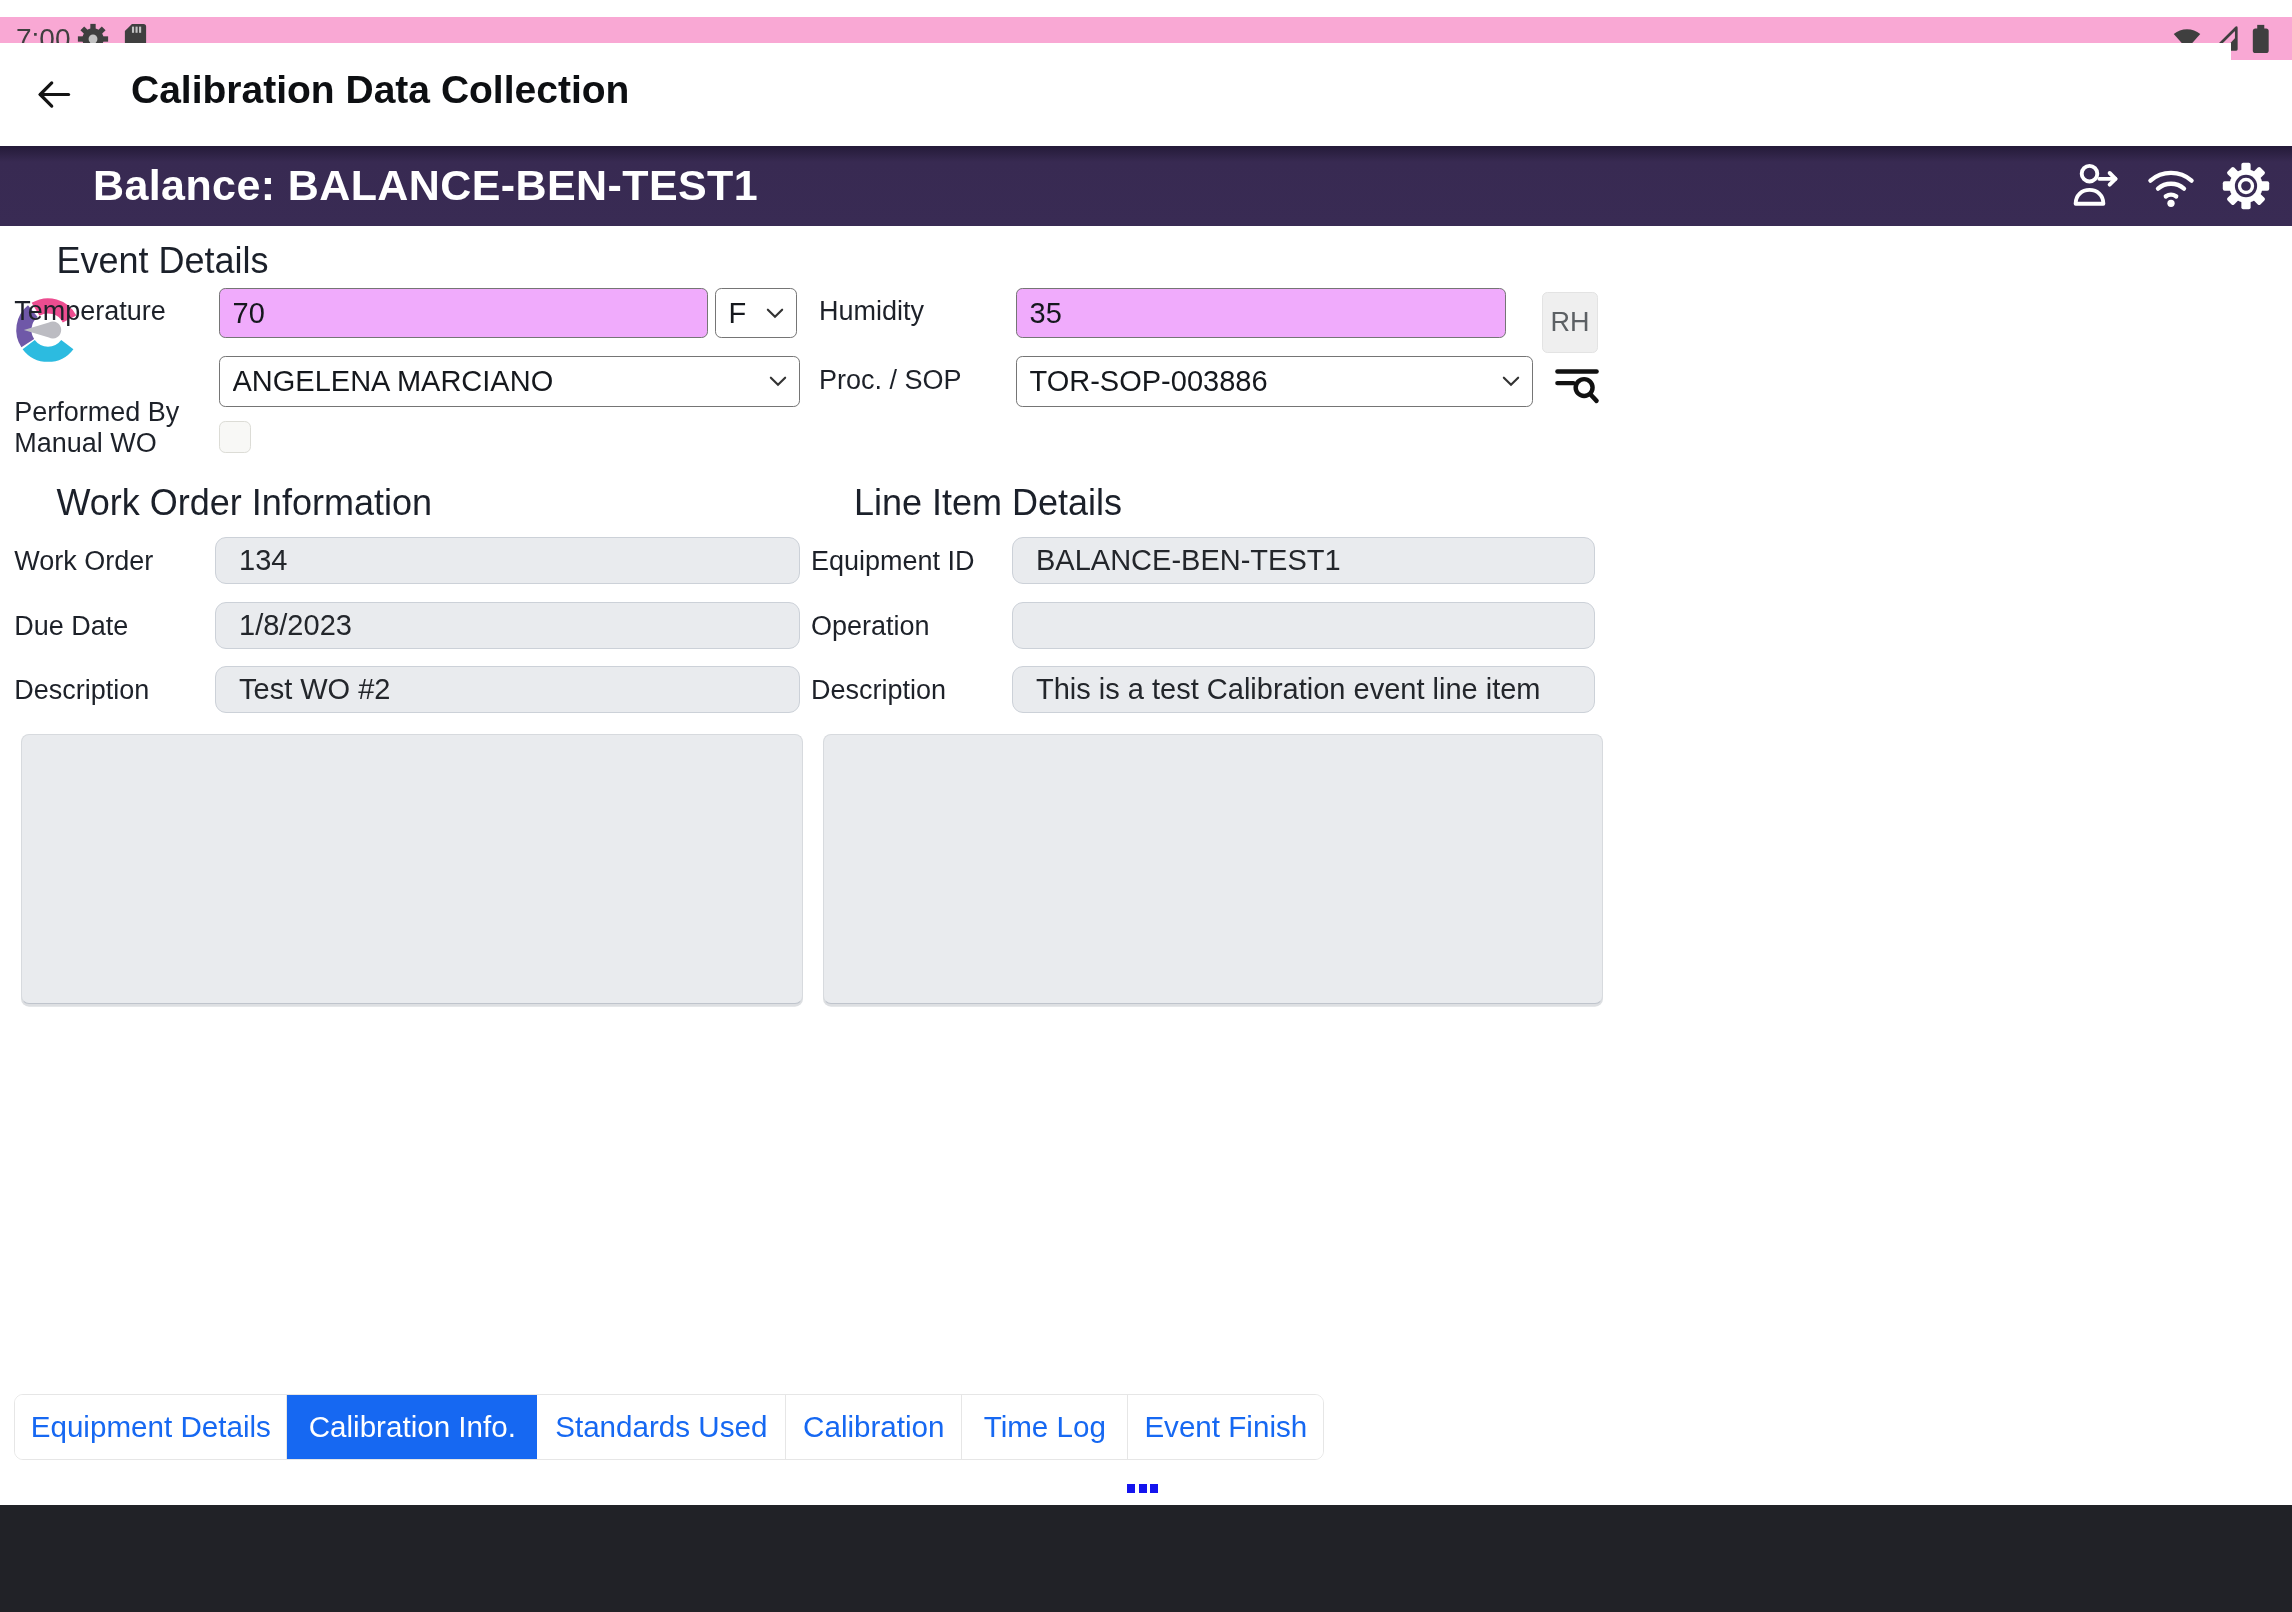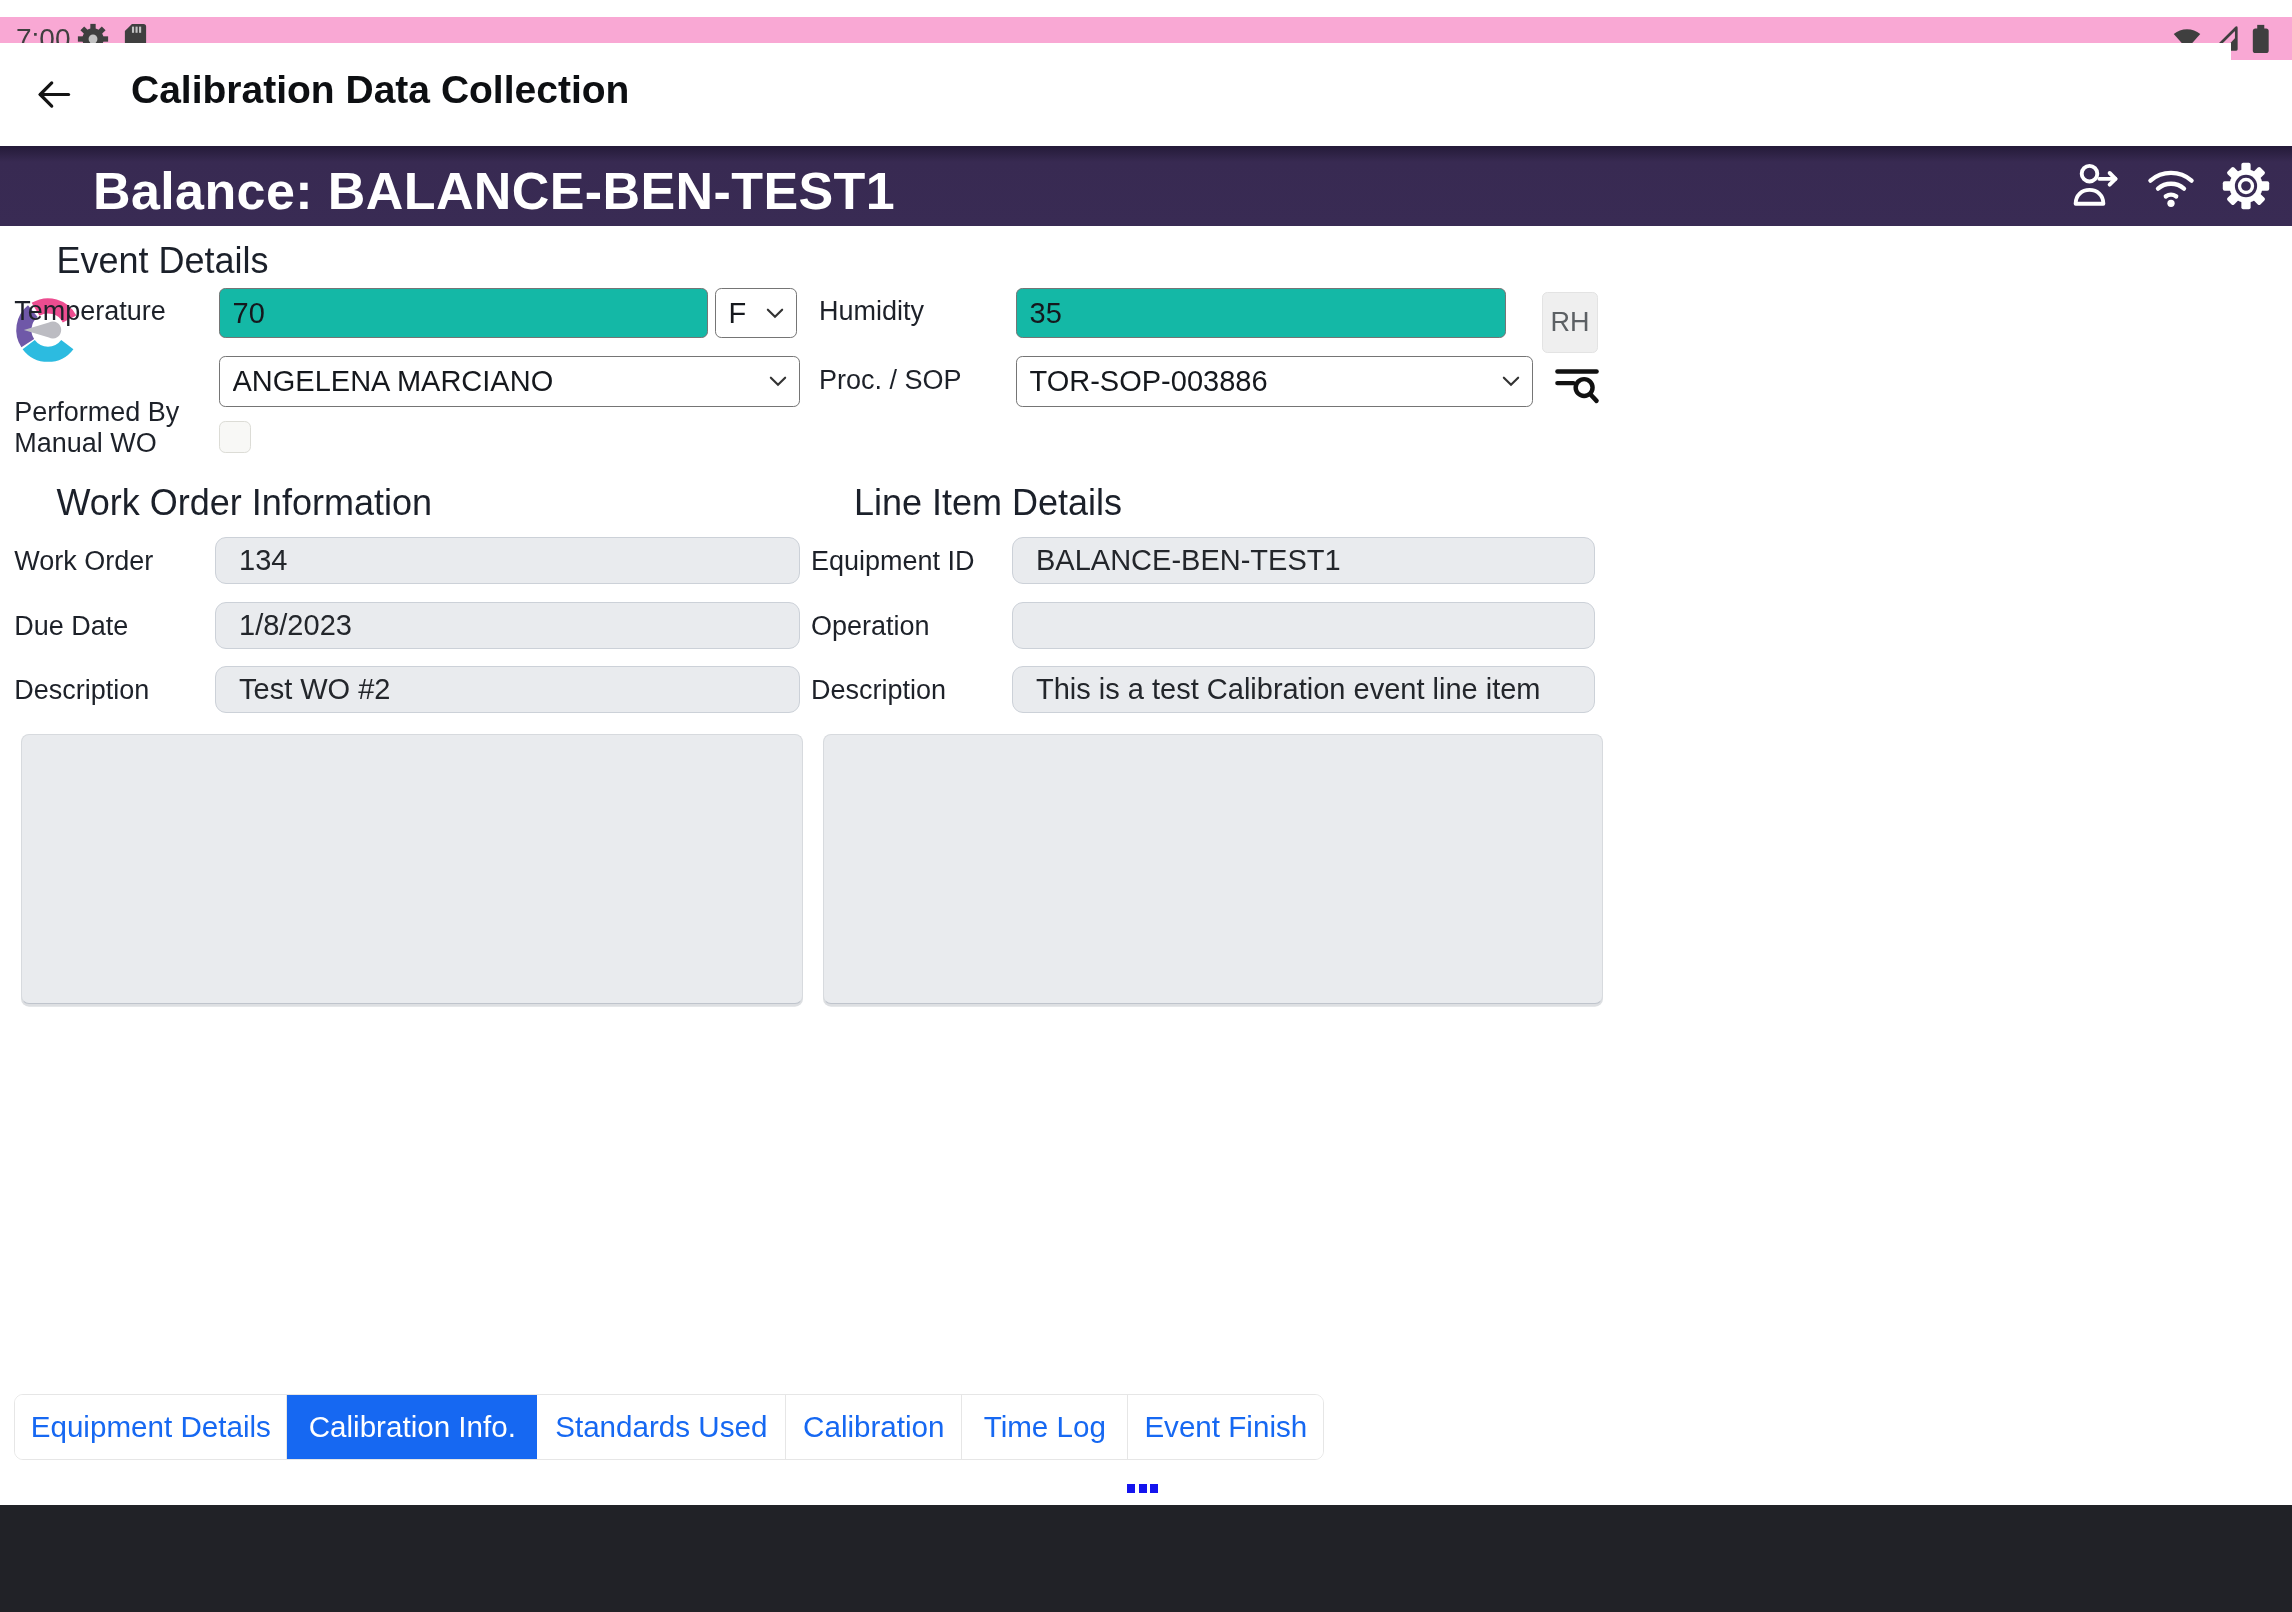--- a/index.html
+++ b/index.html
@@ -17,30 +17,30 @@
   
   .app-bar{position:absolute;left:0;top:43px;width:2231px;height:103px;background:#fff;
            display:flex;align-items:center;}
   .back-btn{position:absolute;left:34px;top:32px;width:39px;height:39px;background:none;border:none;padding:0;cursor:pointer;}
   .app-title{position:absolute;left:131px;top:25px;font-size:39px;font-weight:700;color:#0d0f12;margin:0;}
 
   
   .hdr{position:absolute;left:0;top:146px;width:2293px;height:80px;
        background:linear-gradient(180deg,#241a38 0px,#382a52 16px,#392b54 100%);}
   .logo{position:absolute;left:14.3px;top:150px;width:68px;height:68px;}
-  .hdr-title{position:absolute;left:93px;top:15px;font-size:52px;font-weight:700;color:#fff;margin:0;letter-spacing:0.4px;}
+  .hdr-title{position:absolute;left:93px;top:15px;font-size:43px;font-weight:700;color:#fff;margin:0;letter-spacing:0.4px;}
   .hdr-icons{position:absolute;right:20.6px;top:14.3px;display:flex;gap:23px;}
   .hdr-icons button{background:none;border:none;padding:0;cursor:pointer;width:52px;height:52px;}
 
   
   .sec-title{position:absolute;font-size:36px;color:#1b202a;margin-left:44px;}
   .lbl{position:absolute;font-size:27px;color:#1d2129;white-space:nowrap;}
 
   
-  .inp{position:absolute;box-sizing:border-box;border:1.8px solid #757575;border-radius:6.3px;background:#14b8a6;
+  .inp{position:absolute;box-sizing:border-box;border:1.8px solid #757575;border-radius:6.3px;background:#f0abfc;
        font-size:29px;color:#15181d;padding:0 12.5px;font-family:inherit;}
   .sel{position:absolute;box-sizing:border-box;border:1.8px solid #757575;border-radius:6.3px;background:#fff;
        display:flex;align-items:center;justify-content:space-between;padding:0 12.5px;cursor:pointer;}
   .sel span{font-size:29px;color:#15181d;white-space:nowrap;overflow:hidden;}
   .unit-btn{position:absolute;box-sizing:border-box;background:#efefef;border:0.9px solid #e3e3e3;border-radius:5.4px;
             font-size:27px;color:#5c6064;display:flex;align-items:center;justify-content:center;}
   .checkbox{position:absolute;width:32px;height:32px;background:#f8f8f6;border:1.8px solid #dcdcd6;border-radius:6.3px;
             box-sizing:border-box;cursor:pointer;}
   .icon-btn{background:none;border:none;padding:0;cursor:pointer;}
 

